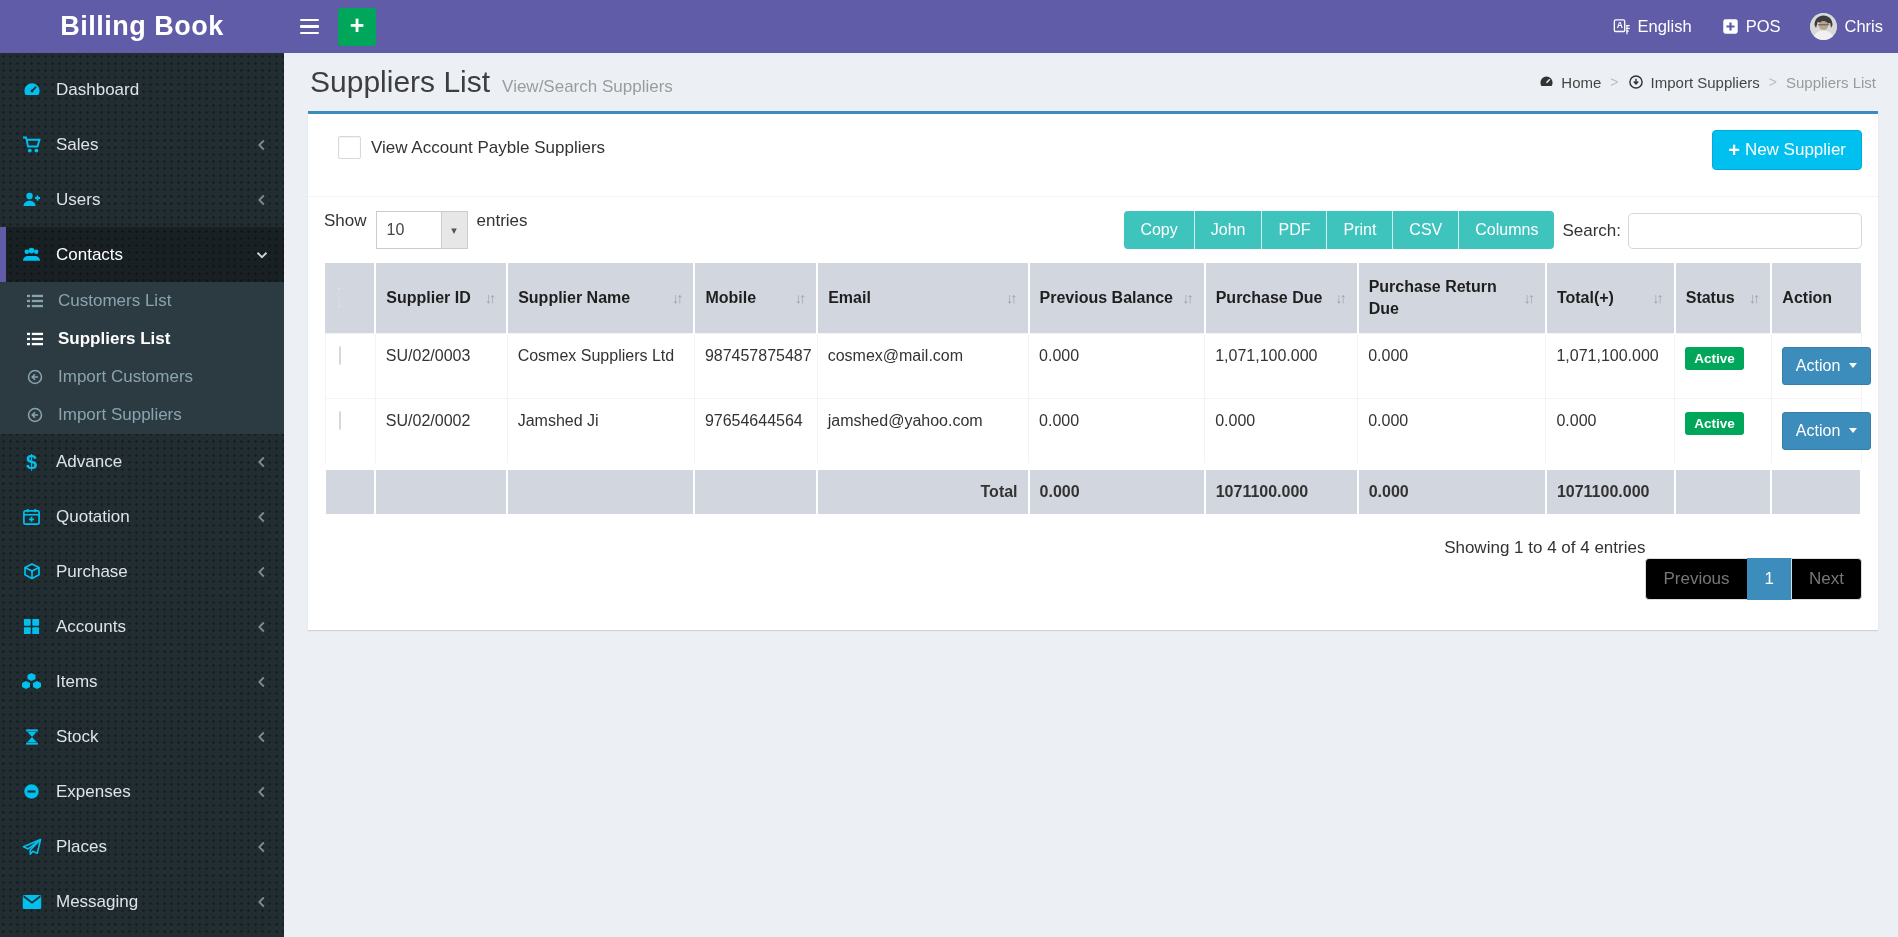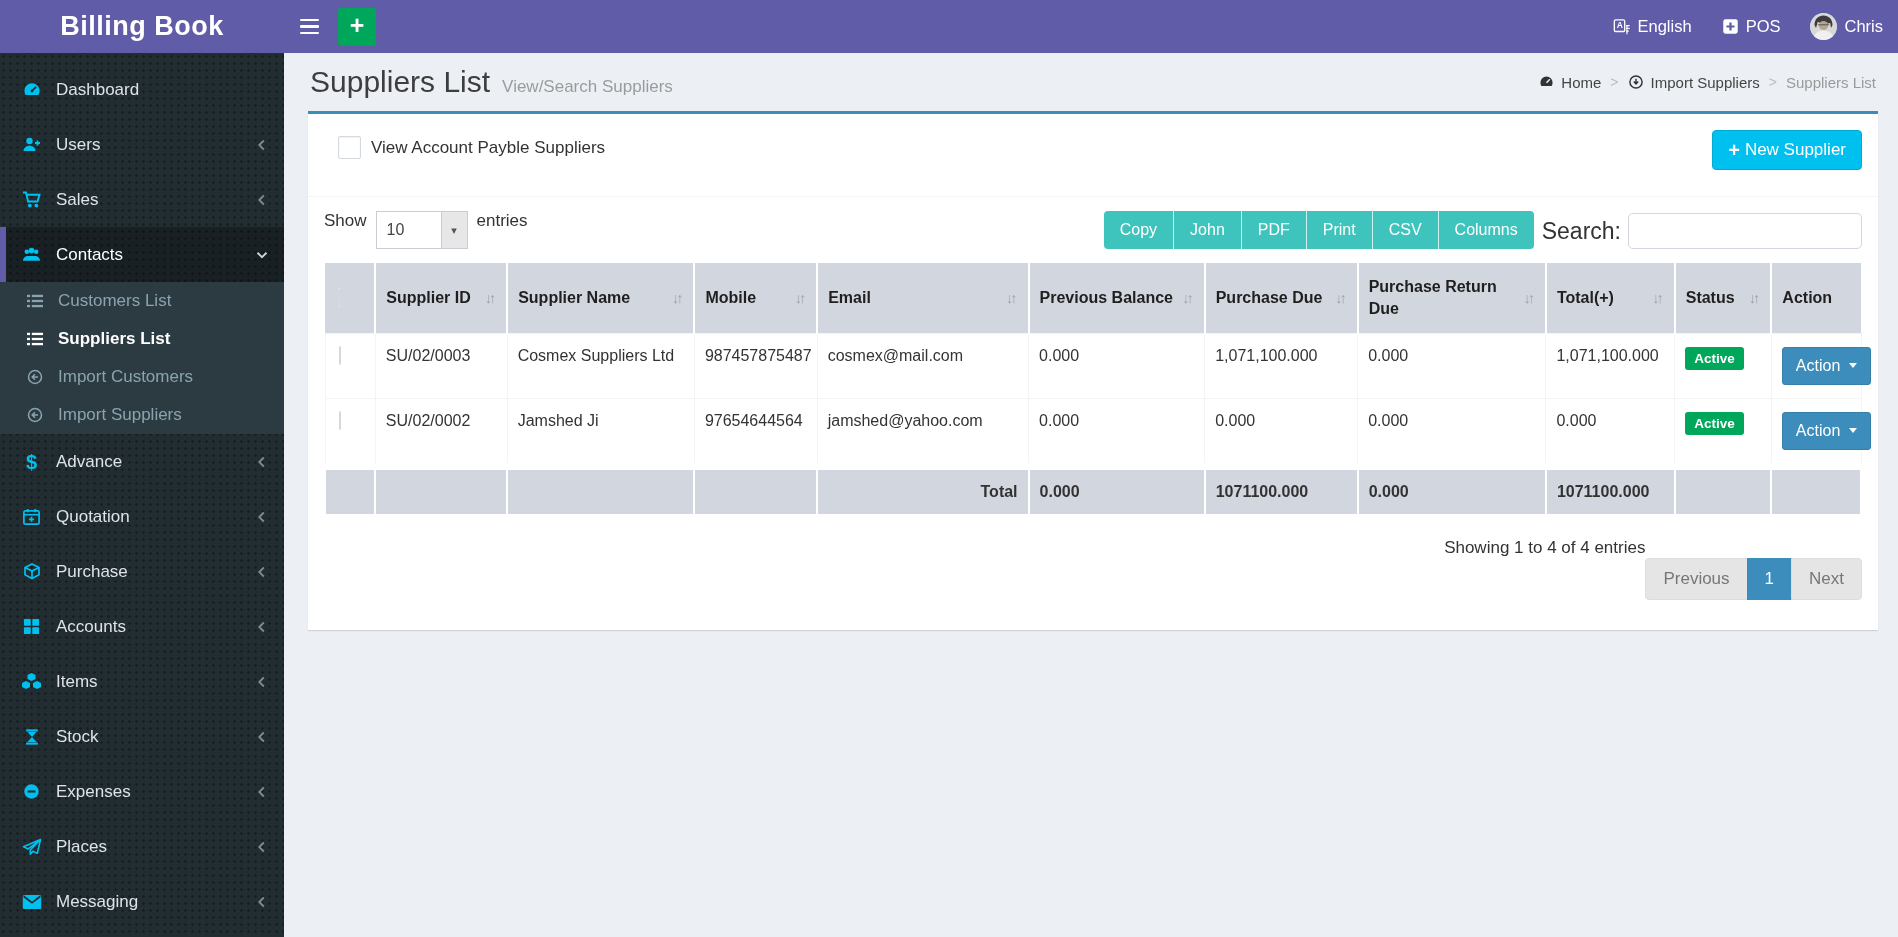--- a/index.html
+++ b/index.html
@@ -59,21 +59,21 @@
   .select-box{display:flex;width:90px;height:36px;border:1px solid #c8cdd4;background:#fff;cursor:pointer}
   .select-value{flex:1;display:flex;align-items:center;padding-left:10px;font-size:16px;color:#444}
   .select-arrow{width:25px;background:#e7e7e7;border-left:1px solid #c8cdd4;display:flex;align-items:center;justify-content:center;color:#555;font-size:11px}
   .select-arrow::after{content:"▾"}
   .controls-right{margin-left:auto;display:flex;align-items:flex-end}
   .btn-group{display:flex}
   .btn-export{background:#3ec4bd;color:#fff;border:none;border-left:1px solid rgba(255,255,255,.75);font-size:16px;padding:10px 16px;cursor:pointer;font-family:inherit}
   .btn-export.first{border-left:none;border-radius:4px 0 0 4px}
   .btn-export.last{border-radius:0 4px 4px 0}
   .search-wrap{display:flex;align-items:center;gap:7px;margin-left:8px}
-  .search-label{font-size:23px;color:#333}
+  .search-label{font-size:17px;color:#333}
   .search-input{width:212px;height:34px;border:1px solid #d2d6de;border-radius:5px;padding:0 10px;font-size:16px;outline:none;font-family:inherit}
 
   
   table.suppliers{margin:12px 16px 0 16px;width:calc(100% - 32px);border-collapse:collapse;table-layout:fixed;font-size:16px;color:#333}
   th{background:#d2d6de;text-align:left;font-weight:bold;color:#1f1f1f;padding:10px;border-left:2px solid #fff;height:70px;box-sizing:border-box;vertical-align:middle;font-size:16px;cursor:pointer}
   th.noborder{border-left:none}
   .th-flex{display:flex;align-items:center;justify-content:space-between;gap:4px}
   .th-label{line-height:1.35}
   .sort-icon{color:#9aa3ad;font-size:14.5px;letter-spacing:-3px;white-space:nowrap;flex:0 0 auto;padding-right:3px}
   .sort-icon::after{content:"↓↑"}
@@ -84,21 +84,21 @@
   td .checkbox{margin-top:1px}
   tfoot td{background:#d2d6de;border:2px solid #fff;border-top:7px solid #fff;font-weight:bold;vertical-align:middle;height:49px;padding:10px}
   .total-label{text-align:right}
   .status-badge{display:inline-block;background:#00a65a;color:#fff;font-size:13.5px;font-weight:bold;padding:4px 9px;border-radius:3px}
   .btn-action{background:#3c8dbc;border:1px solid #367fa9;color:#fff;font-size:16px;padding:9px 13px;border-radius:3px;display:inline-flex;align-items:center;gap:9px;cursor:pointer;font-family:inherit}
   .btn-action::after{content:"";display:inline-block;border-left:4.5px solid transparent;border-right:4.5px solid transparent;border-top:5px solid #fff}
 
   .table-foot{display:flex;align-items:flex-start;justify-content:flex-end;padding:16px 16px 30px 16px}
   .info{font-size:17px;color:#333;margin-top:6px}
   .pagination{display:flex;margin-top:26px}
-  .page-btn{font-size:17px;padding:10px 17px;border:1px solid #ddd;background:#e5e5e5;color:#777;cursor:pointer;margin-left:-1px;font-family:inherit}
+  .page-btn{font-size:17px;padding:10px 17px;border:1px solid #ddd;background:#000000;color:#777;cursor:pointer;margin-left:-1px;font-family:inherit}
   .page-btn.first{border-radius:4px 0 0 4px;margin-left:0}
   .page-btn.last{border-radius:0 4px 4px 0}
   .page-btn.current{background:#3c8dbc;border-color:#3c8dbc;color:#fff}
 </style>
 </head>
 <body>
 
 <div class="app">
 
   <aside class="sidebar">
@@ -112,42 +112,42 @@
               <line x1="10" y1="11" x2="14.2" y2="6.6" stroke="#222d32" stroke-width="1.8"></line>
               <circle cx="10" cy="11" r="1.4" fill="#222d32"></circle>
             </svg>
         </span>
         <span>Dashboard</span>
       </div>
 
       <div class="menu-item">
         <span class="micon">
           <svg width="20" height="20" viewBox="0 0 20 20">
+              <path d="M1 2.5h3l2.1 9h9.4l2-6.8H5" fill="none" stroke="currentColor" stroke-width="1.9"></path>
+              <circle cx="7.8" cy="15.6" r="1.9" fill="currentColor"></circle>
+              <circle cx="14.4" cy="15.6" r="1.9" fill="currentColor"></circle>
+            </svg>
+        </span>
+        <span>Sales</span>
+        <span class="chev">
+            <svg width="18" height="18" viewBox="0 0 20 20">
+              <polyline points="12,5 7,10 12,15" fill="none" stroke="currentColor" stroke-width="2"></polyline>
+            </svg>
+          </span>
+      </div>
+
+      <div class="menu-item">
+        <span class="micon">
+          <svg width="20" height="20" viewBox="0 0 20 20">
               <circle cx="7.5" cy="6" r="3.2" fill="currentColor"></circle>
               <path d="M1.5 16c0-3.2 2.7-5.3 6-5.3s6 2.1 6 5.3z" fill="currentColor"></path>
               <path d="M15.5 5.5v5M13 8h5" stroke="currentColor" stroke-width="1.9" fill="none"></path>
             </svg>
         </span>
         <span>Users</span>
-        <span class="chev">
-            <svg width="18" height="18" viewBox="0 0 20 20">
-              <polyline points="12,5 7,10 12,15" fill="none" stroke="currentColor" stroke-width="2"></polyline>
-            </svg>
-          </span>
-      </div>
-
-      <div class="menu-item">
-        <span class="micon">
-          <svg width="20" height="20" viewBox="0 0 20 20">
-              <path d="M1 2.5h3l2.1 9h9.4l2-6.8H5" fill="none" stroke="currentColor" stroke-width="1.9"></path>
-              <circle cx="7.8" cy="15.6" r="1.9" fill="currentColor"></circle>
-              <circle cx="14.4" cy="15.6" r="1.9" fill="currentColor"></circle>
-            </svg>
-        </span>
-        <span>Sales</span>
         <span class="chev">
             <svg width="18" height="18" viewBox="0 0 20 20">
               <polyline points="12,5 7,10 12,15" fill="none" stroke="currentColor" stroke-width="2"></polyline>
             </svg>
           </span>
       </div>
 
       <div class="menu-item active">
         <span class="micon">
           <svg width="21" height="20" viewBox="0 0 20 20">

